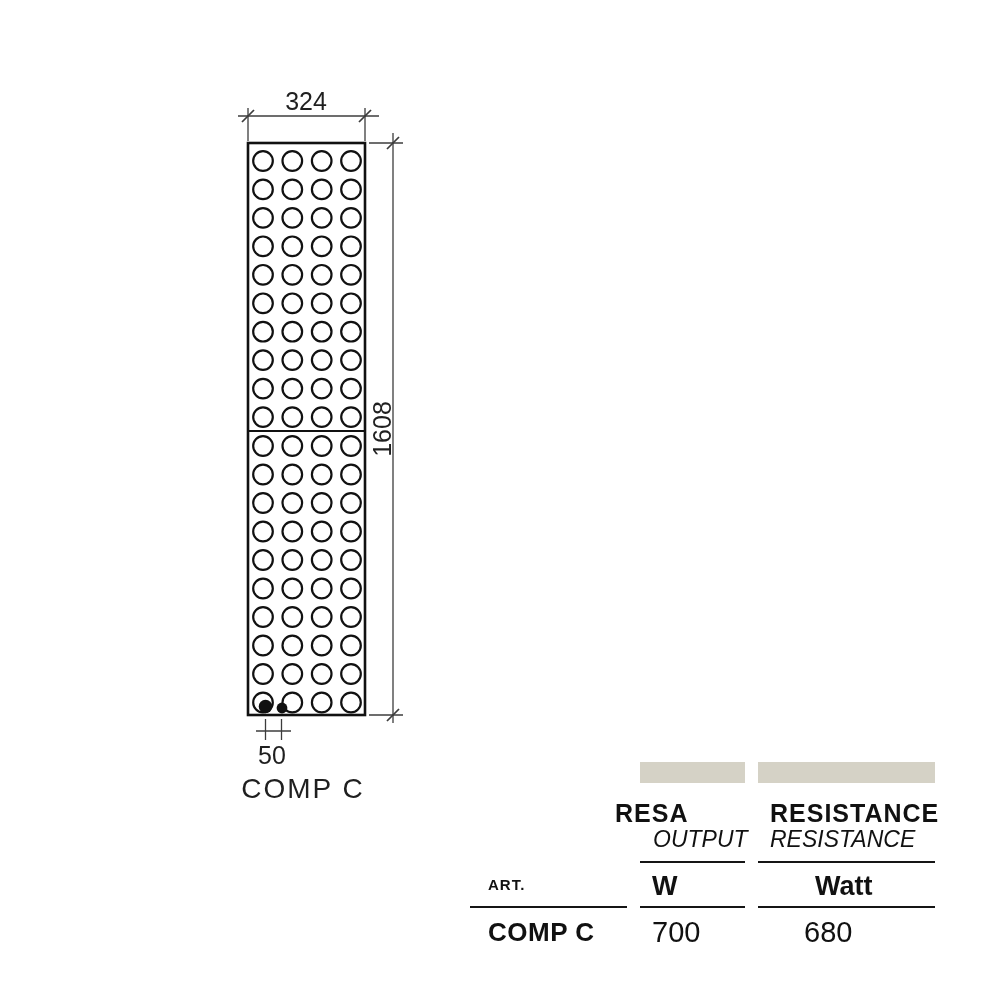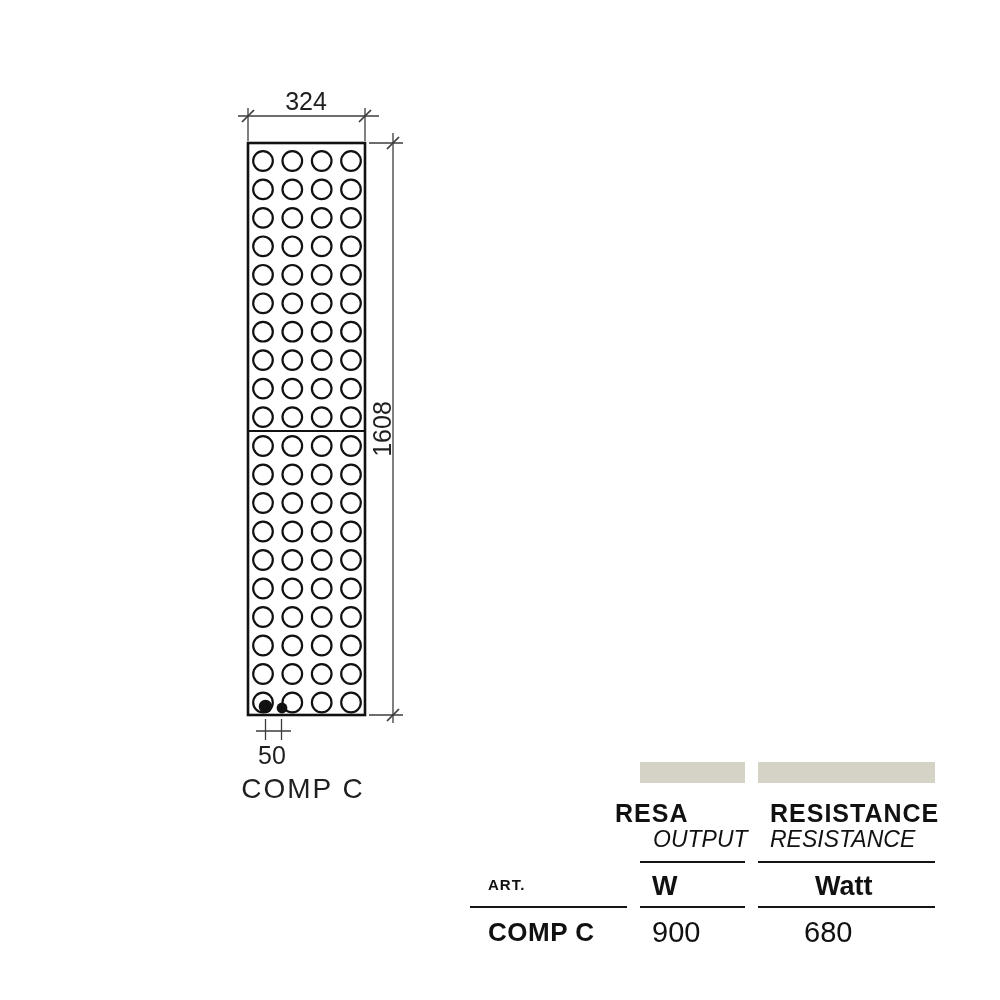--- a/index.html
+++ b/index.html
@@ -161,15 +161,15 @@
 
   <div class="art-cell" style="left:488px;">ART.</div>
   <div class="unit-cell" style="left:652px;">W</div>
   <div class="unit-cell" style="left:815px;">Watt</div>
 
   <div class="rule" style="left:470px;top:906px;width:157px;"></div>
   <div class="rule" style="left:640px;top:906px;width:105px;"></div>
   <div class="rule" style="left:758px;top:906px;width:177px;"></div>
 
   <div class="name-cell" style="left:488px;">COMP C</div>
-  <div class="val-cell" style="left:652px;">900</div>
+  <div class="val-cell" style="left:652px;">700</div>
   <div class="val-cell" style="left:804px;">680</div>
 </div>
 
 </body></html>

